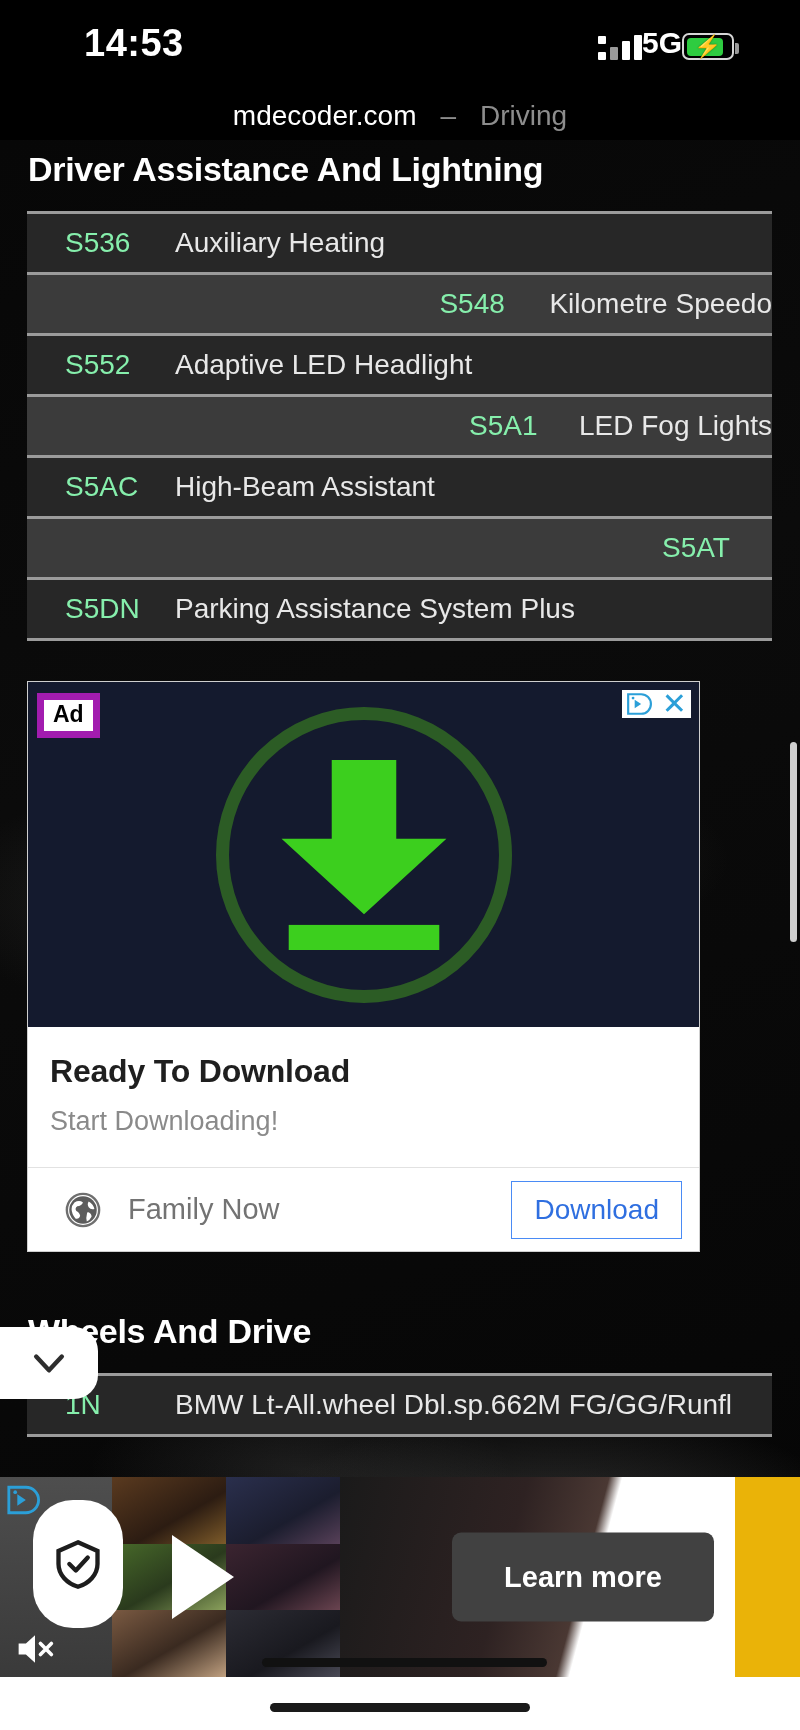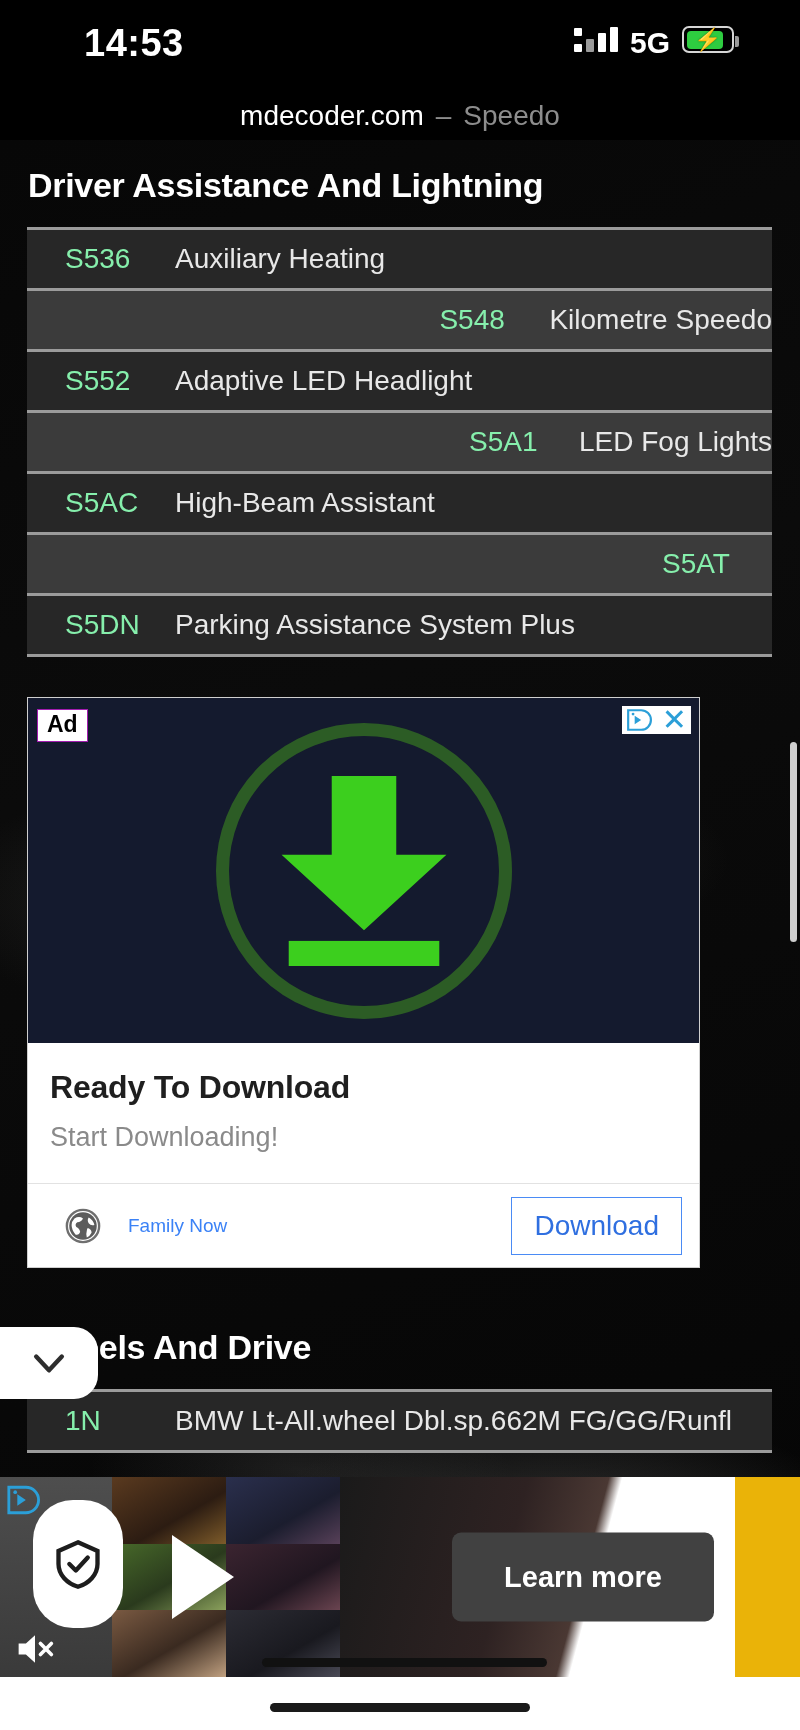--- a/index.html
+++ b/index.html
@@ -21,21 +21,21 @@
     position:absolute; top:0; left:0; width:760px; height:90px;
     background:#000;
   }
   .status-time {
     position:absolute; left:84px; top:22px;
     color:#fff; font-size:38px; font-weight:700;
     letter-spacing:0.5px;
   }
   .status-right {
     position:absolute; right:26px; top:26px;
-    display:flex; align-items:flex-start; gap:12px;
+    display:flex; align-items:flex-end; 
   }
   .sig { display:flex; align-items:flex-end; gap:4px; height:26px; }
   .sig i { display:block; width:8px; background:#fff; border-radius:1px; }
   .sig-col { display:flex; flex-direction:column; justify-content:space-between; height:24px; }
   .sig-col i { width:8px; height:8px; background:#fff; border-radius:1px; display:block;}
   .sig i.b1 { height:13px; background:#9a9a9a; }
   .sig i.b2 { height:19px; background:#fff; }
   .sig i.b3 { height:25px; background:#fff; }
   .net-label { color:#fff; font-size:30px; font-weight:600; }
   .battery {
@@ -53,21 +53,21 @@
   }
   .bolt {
     position:absolute; left:50%; top:50%; transform:translate(-50%,-50%);
     color:#fff; font-size:22px; line-height:1; z-index:3;
     text-shadow:0 0 2px rgba(0,0,0,.45);
   }
 
   
   .urlbar {
     position:absolute; top:92px; left:0; width:800px; height:48px;
-    display:flex; align-items:center; justify-content:center; gap:12px;
+    display:flex; align-items:center; justify-content:center; gap:24px;
     background:#000;
   }
   .url-domain { color:#fff; font-size:28px; }
   .url-mode { color:#8d8d8d; font-size:28px; }
 
   
   .page-bg {
     position:absolute; top:140px; left:0; width:800px; height:1390px;
     background:
       radial-gradient(ellipse 420px 180px at 560px 1395px, rgba(150,150,148,0.30), rgba(0,0,0,0) 72%),
@@ -77,21 +77,21 @@
       linear-gradient(160deg, #070707 0%, #0b0b0b 40%, #060606 100%);
   }
   .page-bg::after {
     content:""; position:absolute; left:0; right:0; top:1140px; height:250px;
     background:
       radial-gradient(ellipse 200px 70px at 640px 1220px, rgba(160,160,155,0.26), rgba(0,0,0,0) 70%),
       radial-gradient(ellipse 140px 60px at 420px 1255px, rgba(130,130,125,0.18), rgba(0,0,0,0) 70%);
   }
 
   
-  .content { position:absolute; top:140px; left:0; width:668px; }
+  .content { position:absolute; top:124px; left:0; width:668px; }
 
   .section-title {
     color:#fff; font-size:34px; font-weight:700;
     padding:0 0 0 28px; letter-spacing:-0.3px;
   }
   #sec1-title { margin-top:26px; }
 
   .spec-table {
     margin:22px 0 0 0;
     width:745px; margin-left:27px;
@@ -119,21 +119,21 @@
   }
   .ad-media {
     position:relative; width:100%; height:345px;
     background:#141a2e; overflow:hidden;
   }
   .ad-badge {
     position:absolute; left:9px; top:11px; z-index:4;
     background:#fff; color:#000;
     font-size:23px; font-weight:600;
     padding:1px 9px 3px 9px;
-    border:1px solid #a21caf;
+    border:7px solid #a21caf;
   }
   .ad-controls {
     position:absolute; right:8px; top:8px; z-index:4;
     display:flex; align-items:center; gap:10px;
     background:#fff; padding:1px 4px;
   }
   .adchoices { width:26px; height:26px; }
   .ad-x {
     color:#2b9fd8; font-size:30px; line-height:26px;
     font-weight:400; cursor:pointer;
@@ -158,21 +158,21 @@
     color:#8a8a8a; font-size:27px; margin-top:16px; padding-bottom:22px;
   }
   .ad-footer {
     display:flex; align-items:center;
     border-top:1px solid #e2e2e2;
     padding:16px 17px 16px 36px; background:#fff;
     height:84px;
   }
   .globe-icon { width:38px; height:38px; flex:none; }
   .ad-advertiser {
-    color:#3b82f6; font-size:19px; margin-left:26px; flex:1;
+    color:#737373; font-size:29px; margin-left:26px; flex:1;
   }
   .ad-cta {
     border:1px solid #4a8bf5; color:#2f6fe0;
     background:#fff; font-size:28px;
     padding:12px 22px; font-family:inherit; cursor:pointer;
   }
 
   
   .page-scrollbar {
     position:absolute; right:3px; top:742px;
@@ -292,21 +292,21 @@
       <div class="battery">
         <div class="battery-fill"></div>
         <div class="bolt">⚡</div>
       </div>
     </div>
   </div>
 
   <div class="urlbar">
     <span class="url-domain">mdecoder.com</span>
     <span class="url-mode">–</span>
-    <span class="url-mode">Speedo</span>
+    <span class="url-mode">Driving</span>
   </div>
 
   <div class="page-bg"></div>
 
   <div class="content">
 
     <h2 class="section-title" id="sec1-title">Driver Assistance And Lightning</h2>
 
     <div class="spec-table">
       <div class="spec-row odd">

